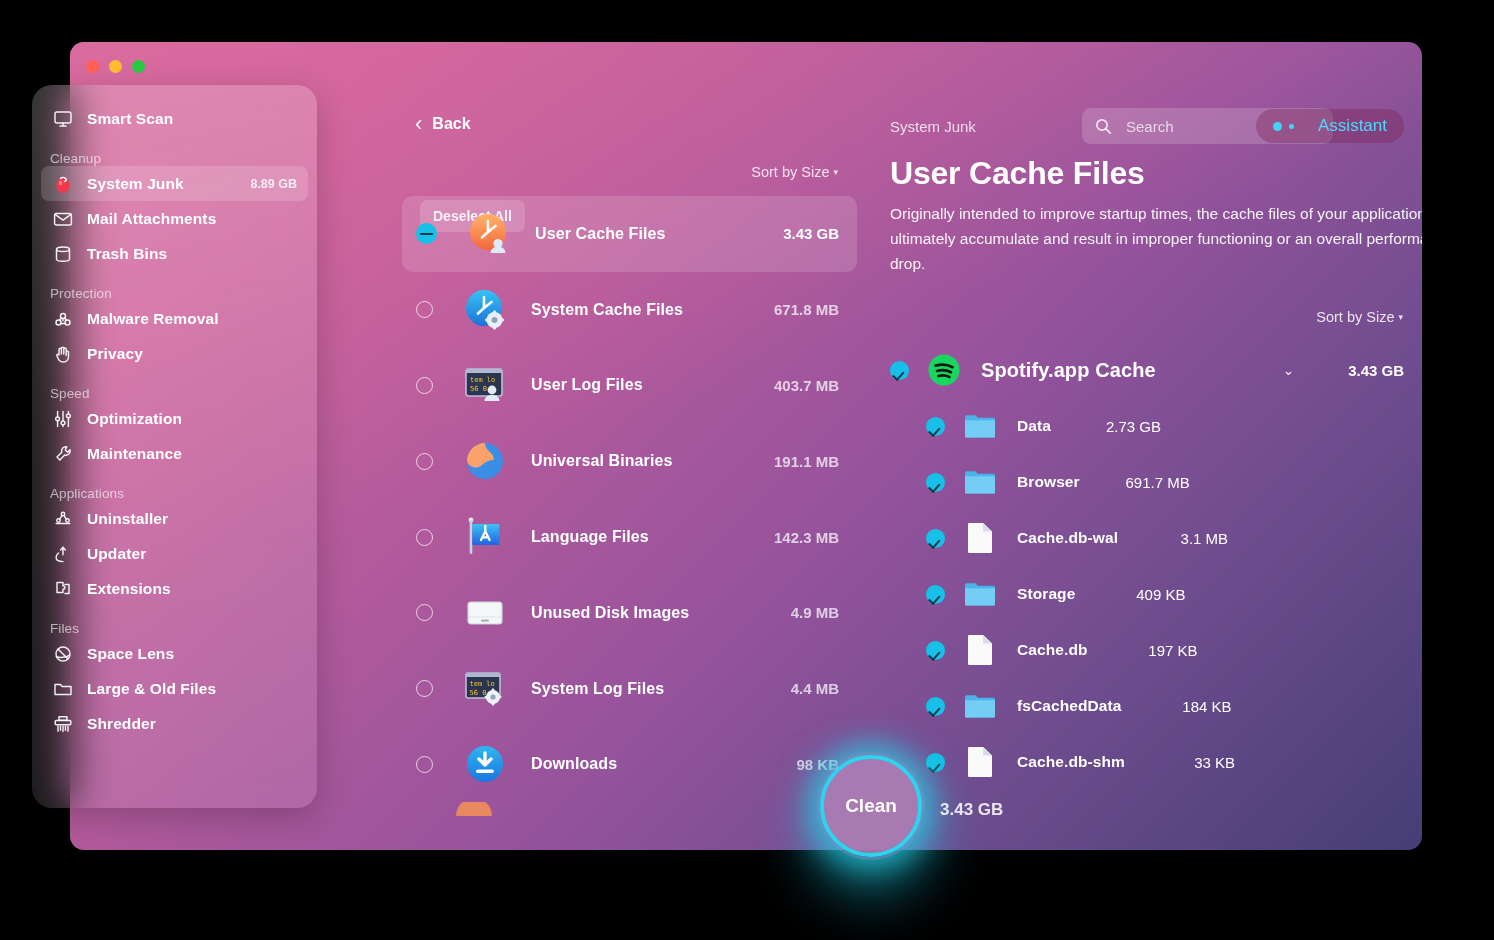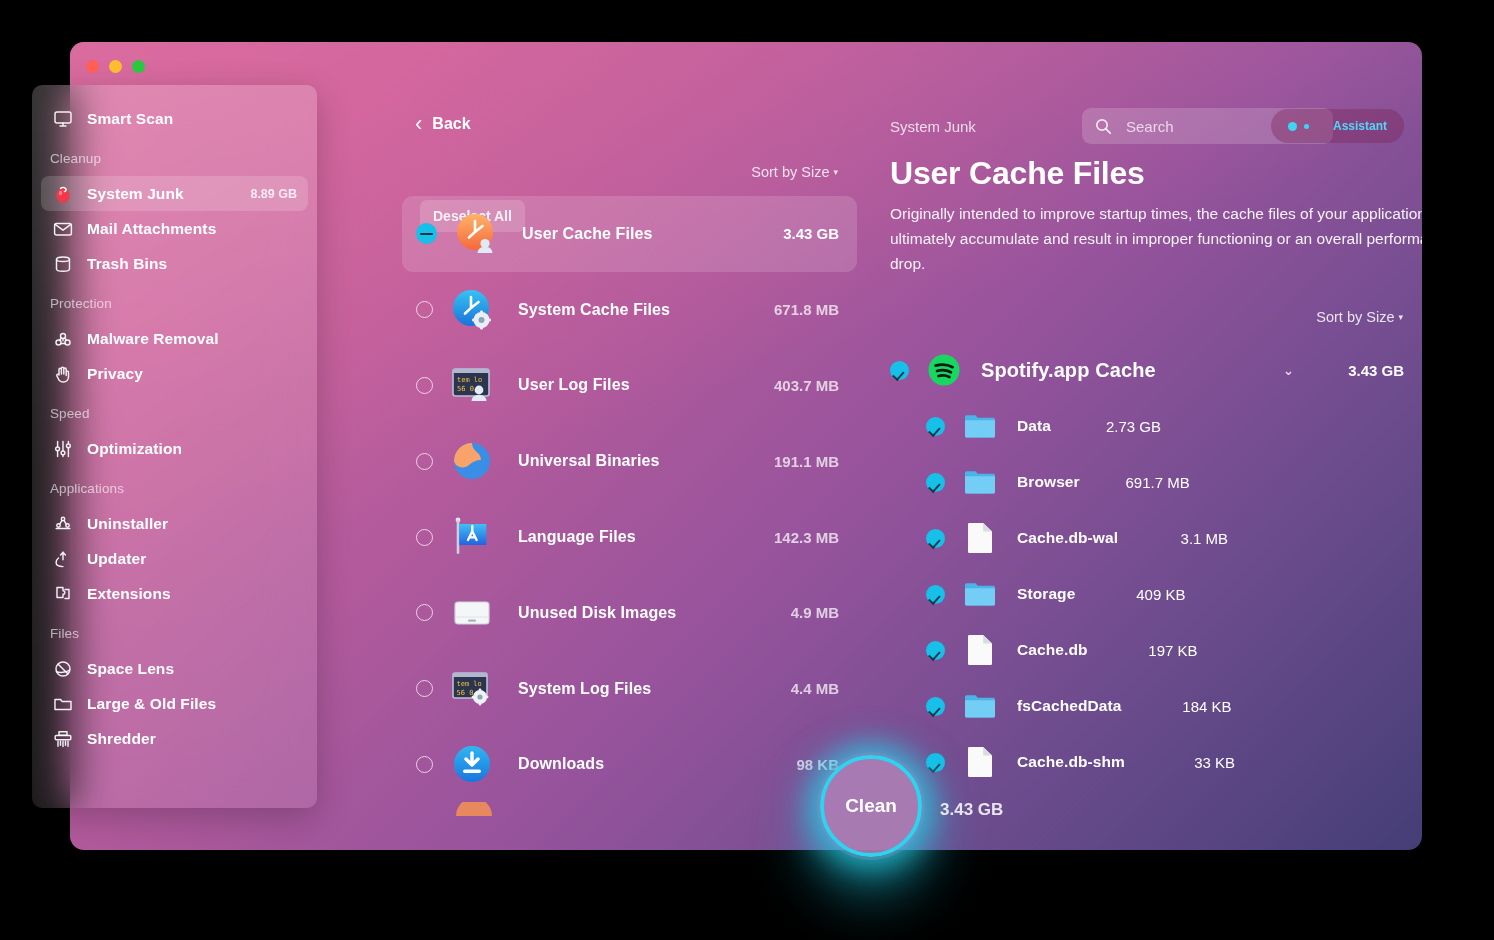--- a/index.html
+++ b/index.html
@@ -21,28 +21,28 @@
   }
 
   
   #traffic{ position:absolute; left:16px; top:18px; display:flex; gap:10px; z-index:30; }
   .light{ width:13px; height:13px; border-radius:50%; }
   .l-red{ background:#ff5f57; } .l-yellow{ background:#febc2e; } .l-green{ background:#28c840; }
 
   
   #sidebar{
     position:absolute; left:32px; top:85px; width:285px; height:723px;
-    border-radius:10px; z-index:25;
+    border-radius:20px; z-index:25;
     background:linear-gradient(170deg, rgba(255,255,255,.20) 0%, rgba(255,255,255,.13) 45%, rgba(255,255,255,.10) 100%);
     backdrop-filter:blur(22px);
     box-shadow:0 10px 34px rgba(0,0,0,.22);
     padding:16px 0 0 0;
   }
   .side-group{ color:rgba(255,255,255,.62); font-size:13.5px; font-weight:400;
-    padding:15px 0 10px 18px; letter-spacing:.1px; }
+    padding:15px 0 0 18px; letter-spacing:.1px; }
   .side-item{ display:flex; align-items:center; height:35px; margin:0 9px;
     border-radius:8px; padding:0 11px; gap:13px; color:#fff; }
   .side-item.active{ background:rgba(255,255,255,.16); }
   .side-ico{ width:22px; height:22px; flex:0 0 22px; display:flex; align-items:center; justify-content:center; }
   .side-ico svg{ display:block; }
   .side-label{ font-size:15.5px; font-weight:600; letter-spacing:.1px; white-space:nowrap; }
   .side-size{ margin-left:auto; font-size:12.5px; font-weight:600; color:rgba(255,255,255,.82); }
 
   
   #middle{ position:absolute; left:318px; top:0; width:483px; height:808px; z-index:10; }
@@ -60,39 +60,39 @@
   #midlist{ position:absolute; left:14px; right:14px; top:154px; bottom:0; overflow:hidden; }
   .mid-row{ display:flex; align-items:center; height:75.8px; padding:0 18px 0 14px;
     border-radius:11px; gap:0; }
   .mid-row.sel{ background:rgba(255,255,255,.145); }
   .radio{ width:17px; height:17px; flex:0 0 17px; border-radius:50%;
     border:1.6px solid rgba(255,255,255,.72); }
   .check-minus{ width:21px; height:21px; flex:0 0 21px; border-radius:50%; background:#16c0e8;
     position:relative; }
   .check-minus:after{ content:""; position:absolute; left:4px; top:9.2px; width:13px; height:2.6px;
     background:#10384a; border-radius:2px; }
-  .mid-ico{ width:44px; height:44px; flex:0 0 44px; margin-left:17px; display:flex;
+  .mid-ico{ width:44px; height:44px; flex:0 0 44px; margin-left:30px; display:flex;
     align-items:center; }
   .mid-name{ margin-left:24px; color:#fff; font-size:16px; font-weight:600; letter-spacing:.1px; }
   .mid-size{ margin-left:auto; font-size:15px; font-weight:600; color:rgba(255,255,255,.72); }
   .mid-row.sel .mid-size{ color:#fff; }
   .mid-peek{ height:30px; padding-left:50px; display:flex; align-items:flex-start; }
 
   
   #right{ position:absolute; left:801px; top:0; right:0; height:808px; z-index:10; }
   #topbar{ position:absolute; left:19px; right:18px; top:66px; height:36px; display:flex; align-items:center; }
   #crumb{ color:rgba(255,255,255,.78); font-size:15px; font-weight:500; }
   #searchbox{ position:absolute; left:192px; width:251px; height:36px; border-radius:9px;
     background:rgba(255,255,255,.17); display:flex; align-items:center; padding:8px 13px; gap:14px; }
   #searchph{ color:rgba(255,255,255,.72); font-size:15px; font-weight:500; }
   #assistant{ position:absolute; right:0; height:34px; border-radius:17px; background:rgba(120,30,75,.34);
     display:flex; align-items:center; gap:7px; padding:0 17px; }
   #assistant .dot1{ width:9px; height:9px; border-radius:50%; background:#3fd4f4; }
   #assistant .dot2{ width:5px; height:5px; border-radius:50%; background:#3fd4f4; }
-  #assistant .alabel{ color:#4fd8f7; font-size:12px; font-weight:700; margin-left:17px; }
+  #assistant .alabel{ color:#4fd8f7; font-size:17px; font-weight:400; margin-left:17px; }
 
   #r-title{ position:absolute; left:19px; top:113px; color:#fff; font-size:32px; font-weight:700; letter-spacing:-.2px; }
   #r-desc{ position:absolute; left:19px; top:159px; width:575px; color:rgba(255,255,255,.93);
     font-size:15.5px; line-height:25px; font-weight:400; }
   #sortright{ position:absolute; right:19px; top:267px; color:rgba(255,255,255,.85);
     font-size:14.5px; font-weight:500; }
   #sortright .caret{ font-size:9px; margin-left:4px; vertical-align:2px; }
 
   #filelist{ position:absolute; left:19px; right:18px; top:300px; bottom:0; }
   .f-row{ display:flex; align-items:center; height:56px; }
@@ -491,20 +491,28 @@
       <span class="side-ico">
         <svg width="22" height="22" viewBox="0 0 22 22">
           <path d="M5.6 3.5v5M5.6 13v5.5M11 3.5v9M11 17v1.5M16.4 3.5v2M16.4 10v8.5" fill="none" stroke="rgba(255,255,255,.92)" stroke-width="1.45" stroke-linecap="round" stroke-linejoin="round"></path>
           <circle cx="5.6" cy="10.8" r="1.9" fill="none" stroke="rgba(255,255,255,.92)" stroke-width="1.45" stroke-linecap="round" stroke-linejoin="round"></circle>
           <circle cx="11" cy="14.8" r="1.9" fill="none" stroke="rgba(255,255,255,.92)" stroke-width="1.45" stroke-linecap="round" stroke-linejoin="round"></circle>
           <circle cx="16.4" cy="7.8" r="1.9" fill="none" stroke="rgba(255,255,255,.92)" stroke-width="1.45" stroke-linecap="round" stroke-linejoin="round"></circle>
         </svg>
       </span>
       <span class="side-label">Optimization</span>
     </div>
+    <div class="side-item">
+      <span class="side-ico">
+        <svg width="22" height="22" viewBox="0 0 22 22">
+          <path d="M14.8 3.8a4.2 4.2 0 00-5 5.4L5 14l2.8 2.9 4.9-4.9a4.2 4.2 0 005.3-5.2l-2.4 2.4-2.3-2.3z" fill="none" stroke="rgba(255,255,255,.92)" stroke-width="1.45" stroke-linecap="round" stroke-linejoin="round"></path>
+        </svg>
+      </span>
+      <span class="side-label">Maintenance</span>
+    </div>
     <div class="side-group">Applications</div>
     <div class="side-item">
       <span class="side-ico">
         <svg width="22" height="22" viewBox="0 0 22 22">
           <circle cx="11" cy="6" r="1.7" fill="none" stroke="rgba(255,255,255,.92)" stroke-width="1.45" stroke-linecap="round" stroke-linejoin="round"></circle>
           <circle cx="6.5" cy="12.5" r="1.7" fill="none" stroke="rgba(255,255,255,.92)" stroke-width="1.45" stroke-linecap="round" stroke-linejoin="round"></circle>
           <circle cx="15.5" cy="12.5" r="1.7" fill="none" stroke="rgba(255,255,255,.92)" stroke-width="1.45" stroke-linecap="round" stroke-linejoin="round"></circle>
           <path d="M10 7.4l-2.2 3.8M12 7.4l2.2 3.8M4.2 15.5h13.6" fill="none" stroke="rgba(255,255,255,.92)" stroke-width="1.45" stroke-linecap="round" stroke-linejoin="round"></path>
         </svg>
       </span>

